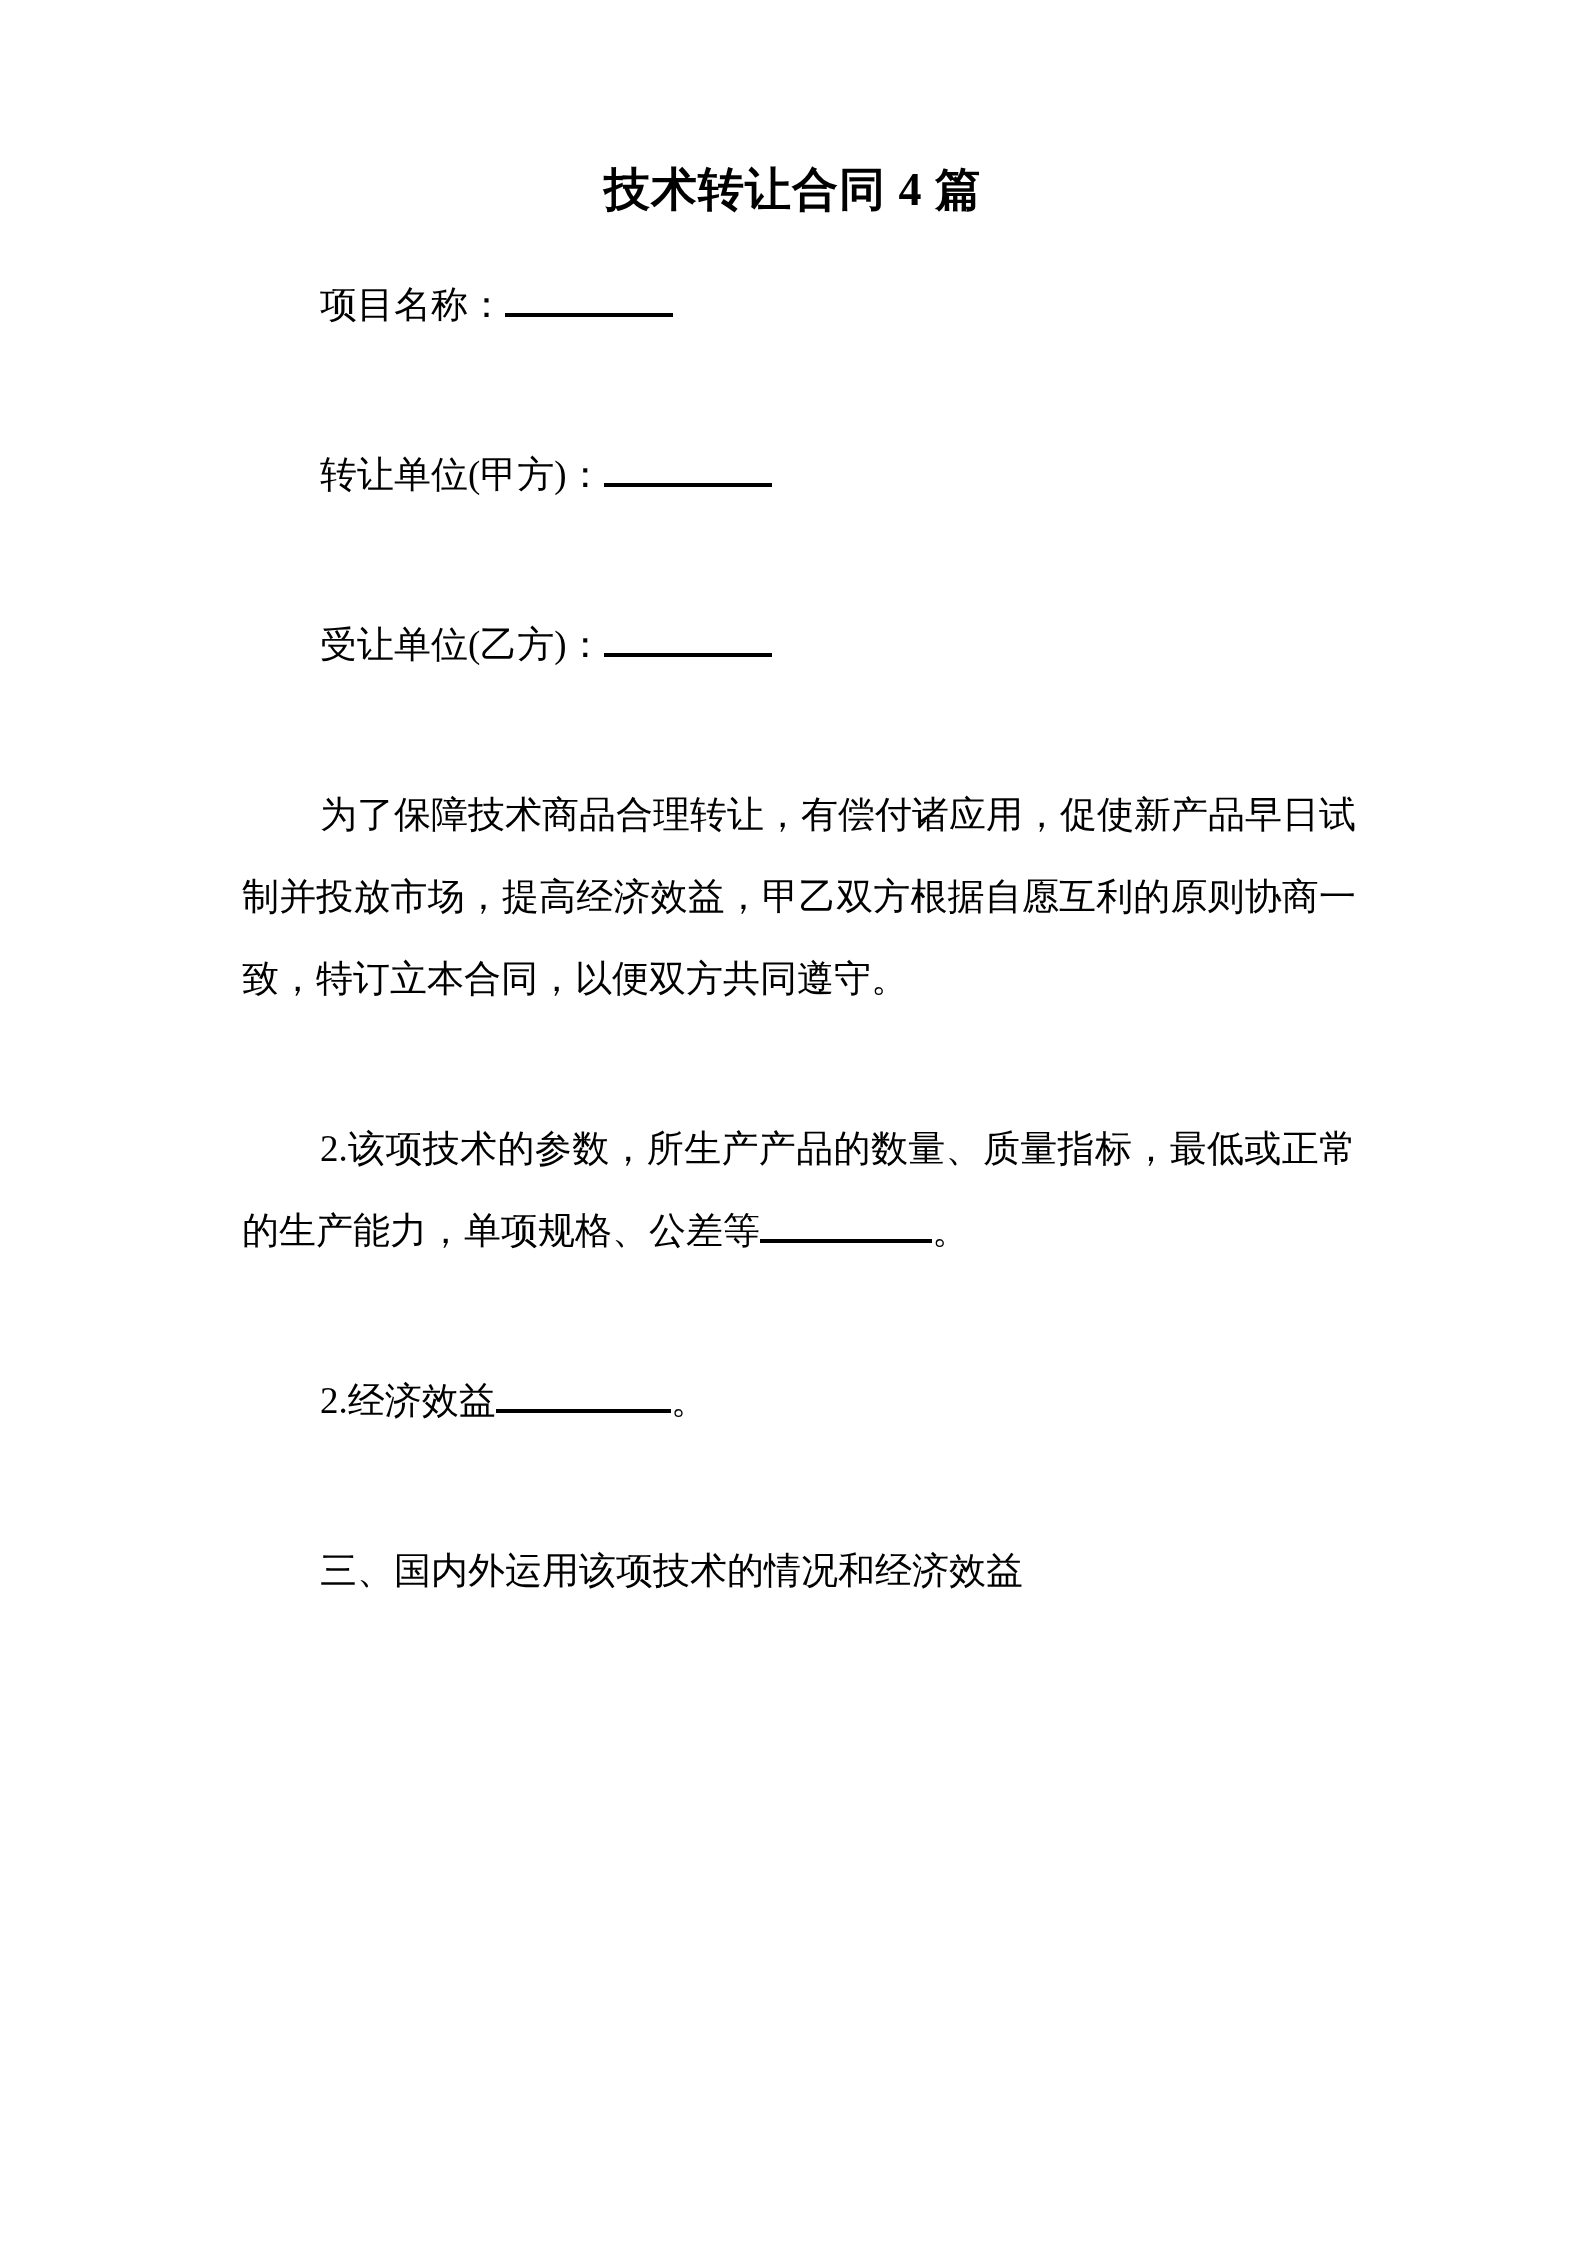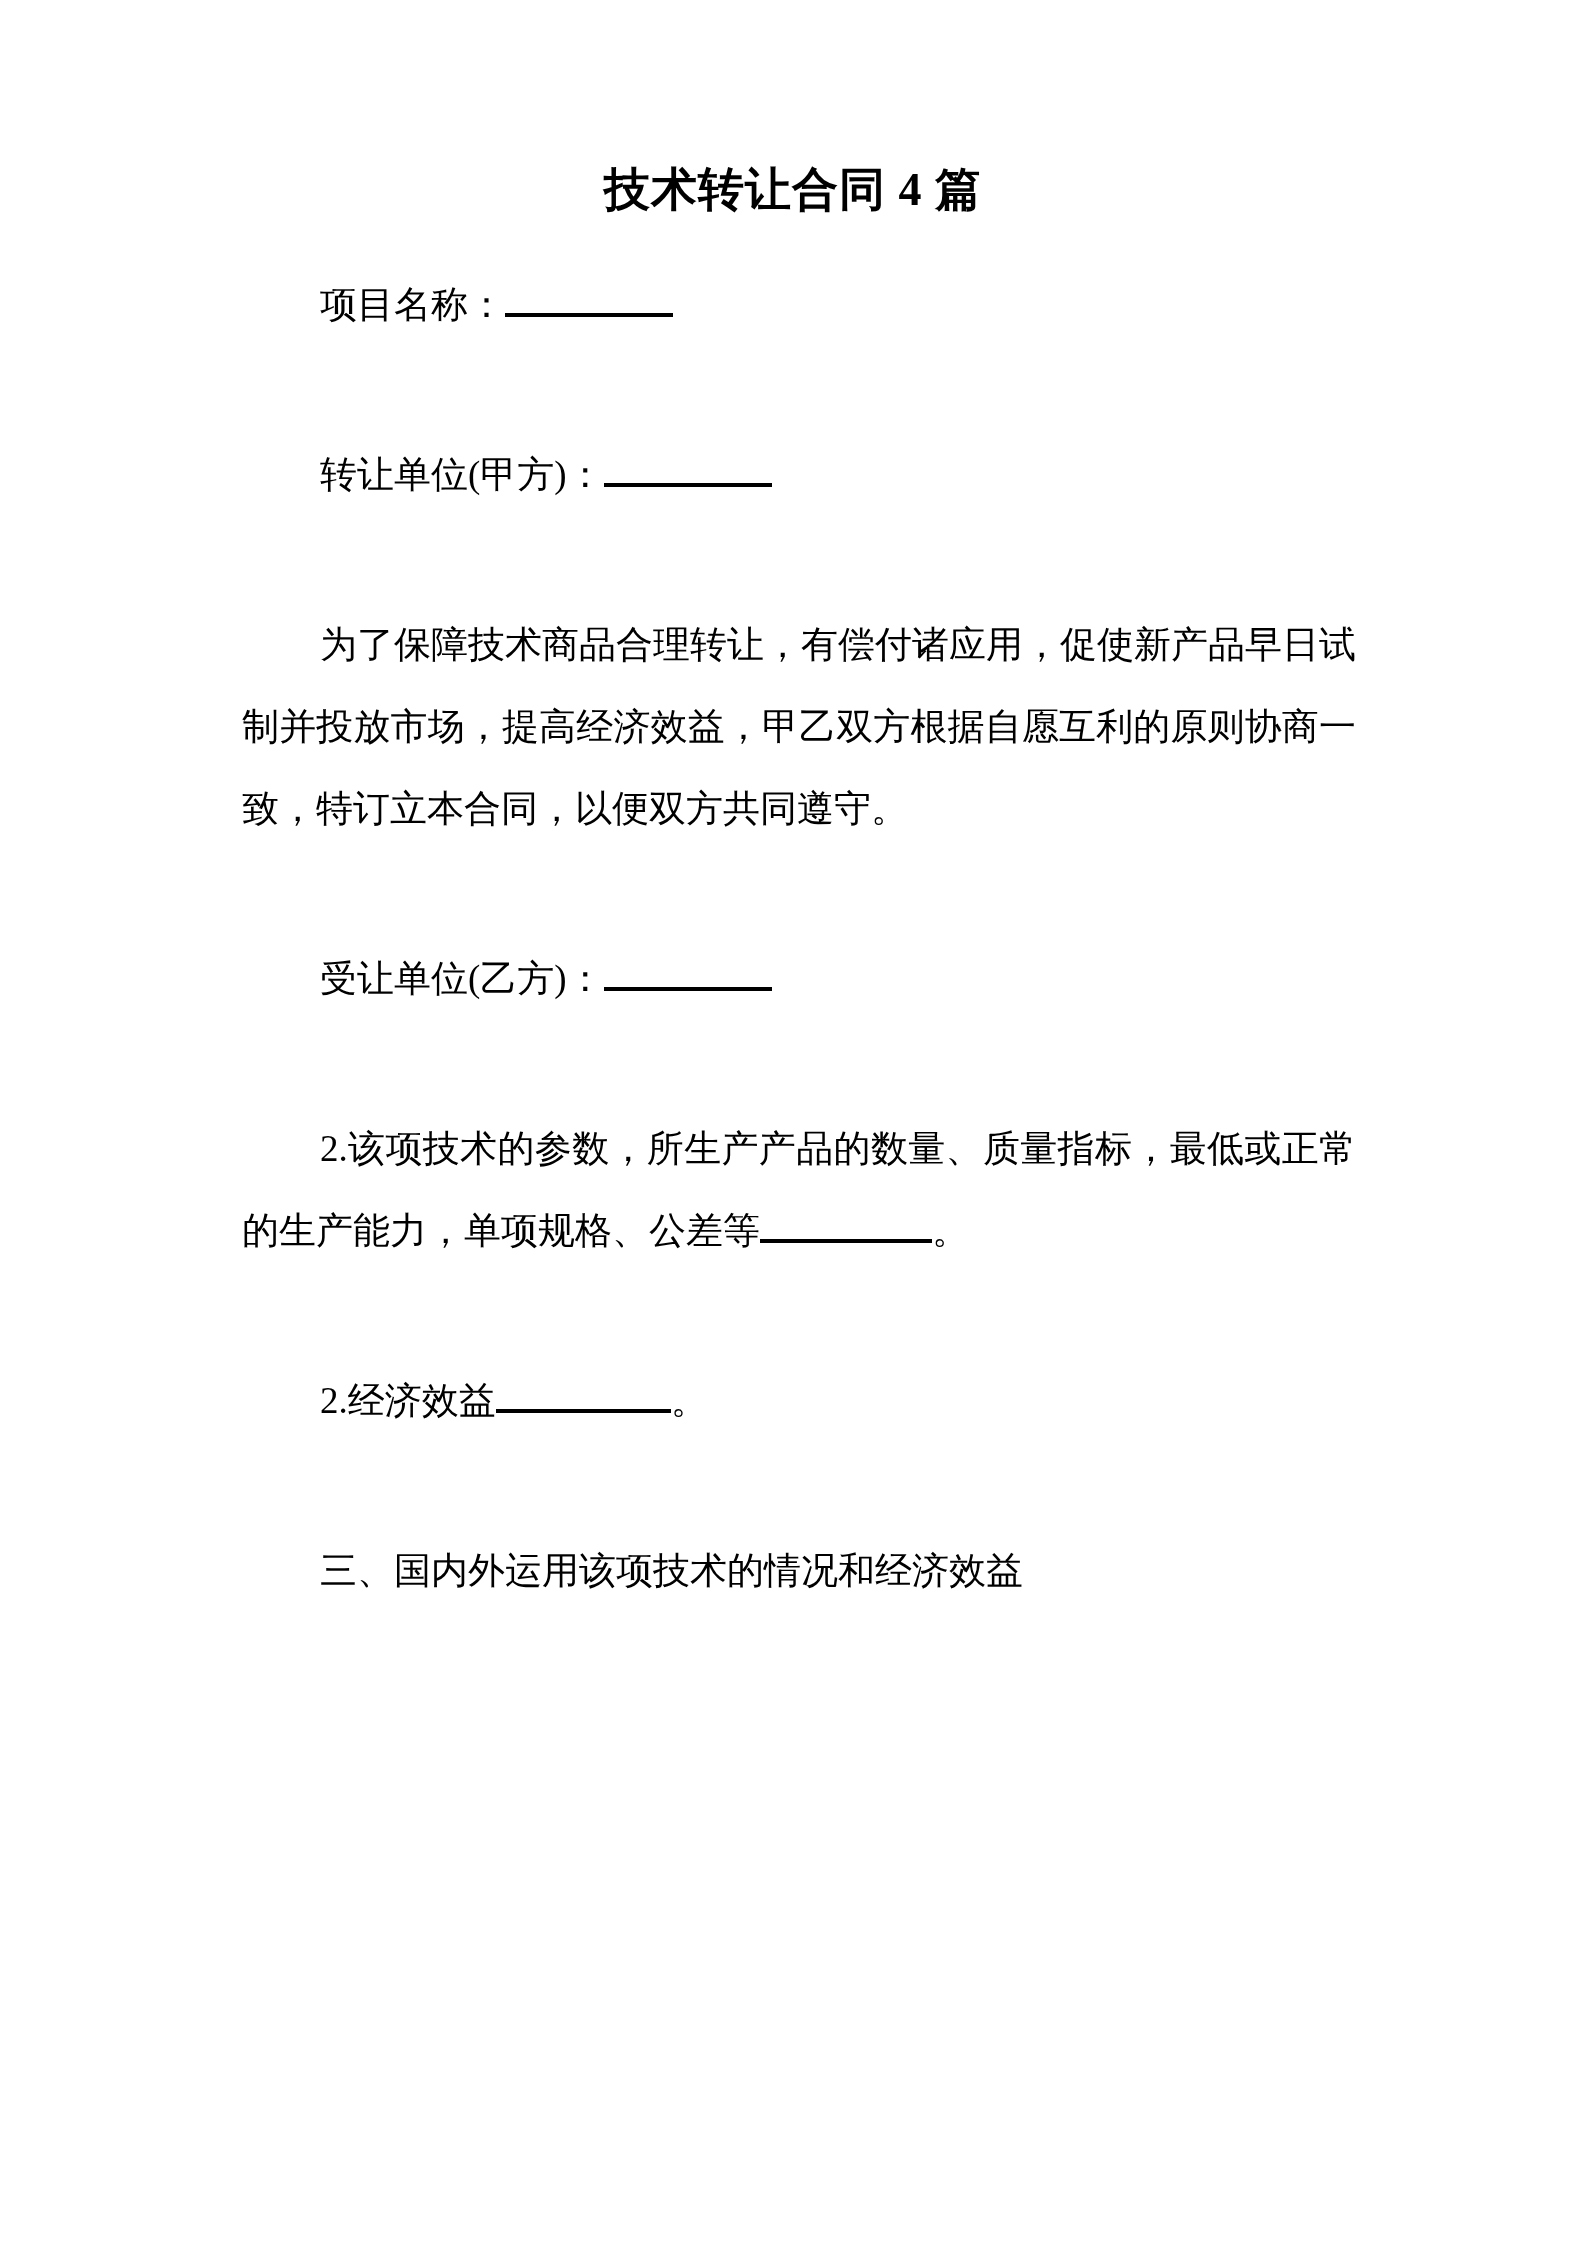--- a/index.html
+++ b/index.html
@@ -54,22 +54,22 @@
 </style>
 </head>
 <body>
 
 <div class="page">
   <h1 class="title">技术转让合同 4 篇</h1>
 
   <div id="paragraphs">
       <p class="para"><span>项目名称：</span><span class="blank" style="width: 168px;"></span></p>
       <p class="para"><span>转让单位(甲方)：</span><span class="blank" style="width: 168px;"></span></p>
+      <p class="para"><span>受让单位(乙方)：</span><span class="blank" style="width: 168px;"></span></p>
       <p class="para"><span>为了保障技术商品合理转让，有偿付诸应用，促使新产品早日试制并投放市场，提高经济效益，甲乙双方根据自愿互利的原则协商一致，特订立本合同，以便双方共同遵守。</span></p>
-      <p class="para"><span>受让单位(乙方)：</span><span class="blank" style="width: 168px;"></span></p>
       <p class="para"><span>2.该项技术的参数，所生产产品的数量、质量指标，最低或正常的生产能力，单项规格、公差等</span><span class="blank" style="width: 172px;"></span><span>。</span></p>
       <p class="para"><span>2.经济效益</span><span class="blank" style="width: 175px;"></span><span>。</span></p>
       <p class="para"><span>三、国内外运用该项技术的情况和经济效益</span></p>
     </div>
 
   <div class="footer">
     <span>第 1 页 共 33 页</span>
   </div>
 </div>
 

